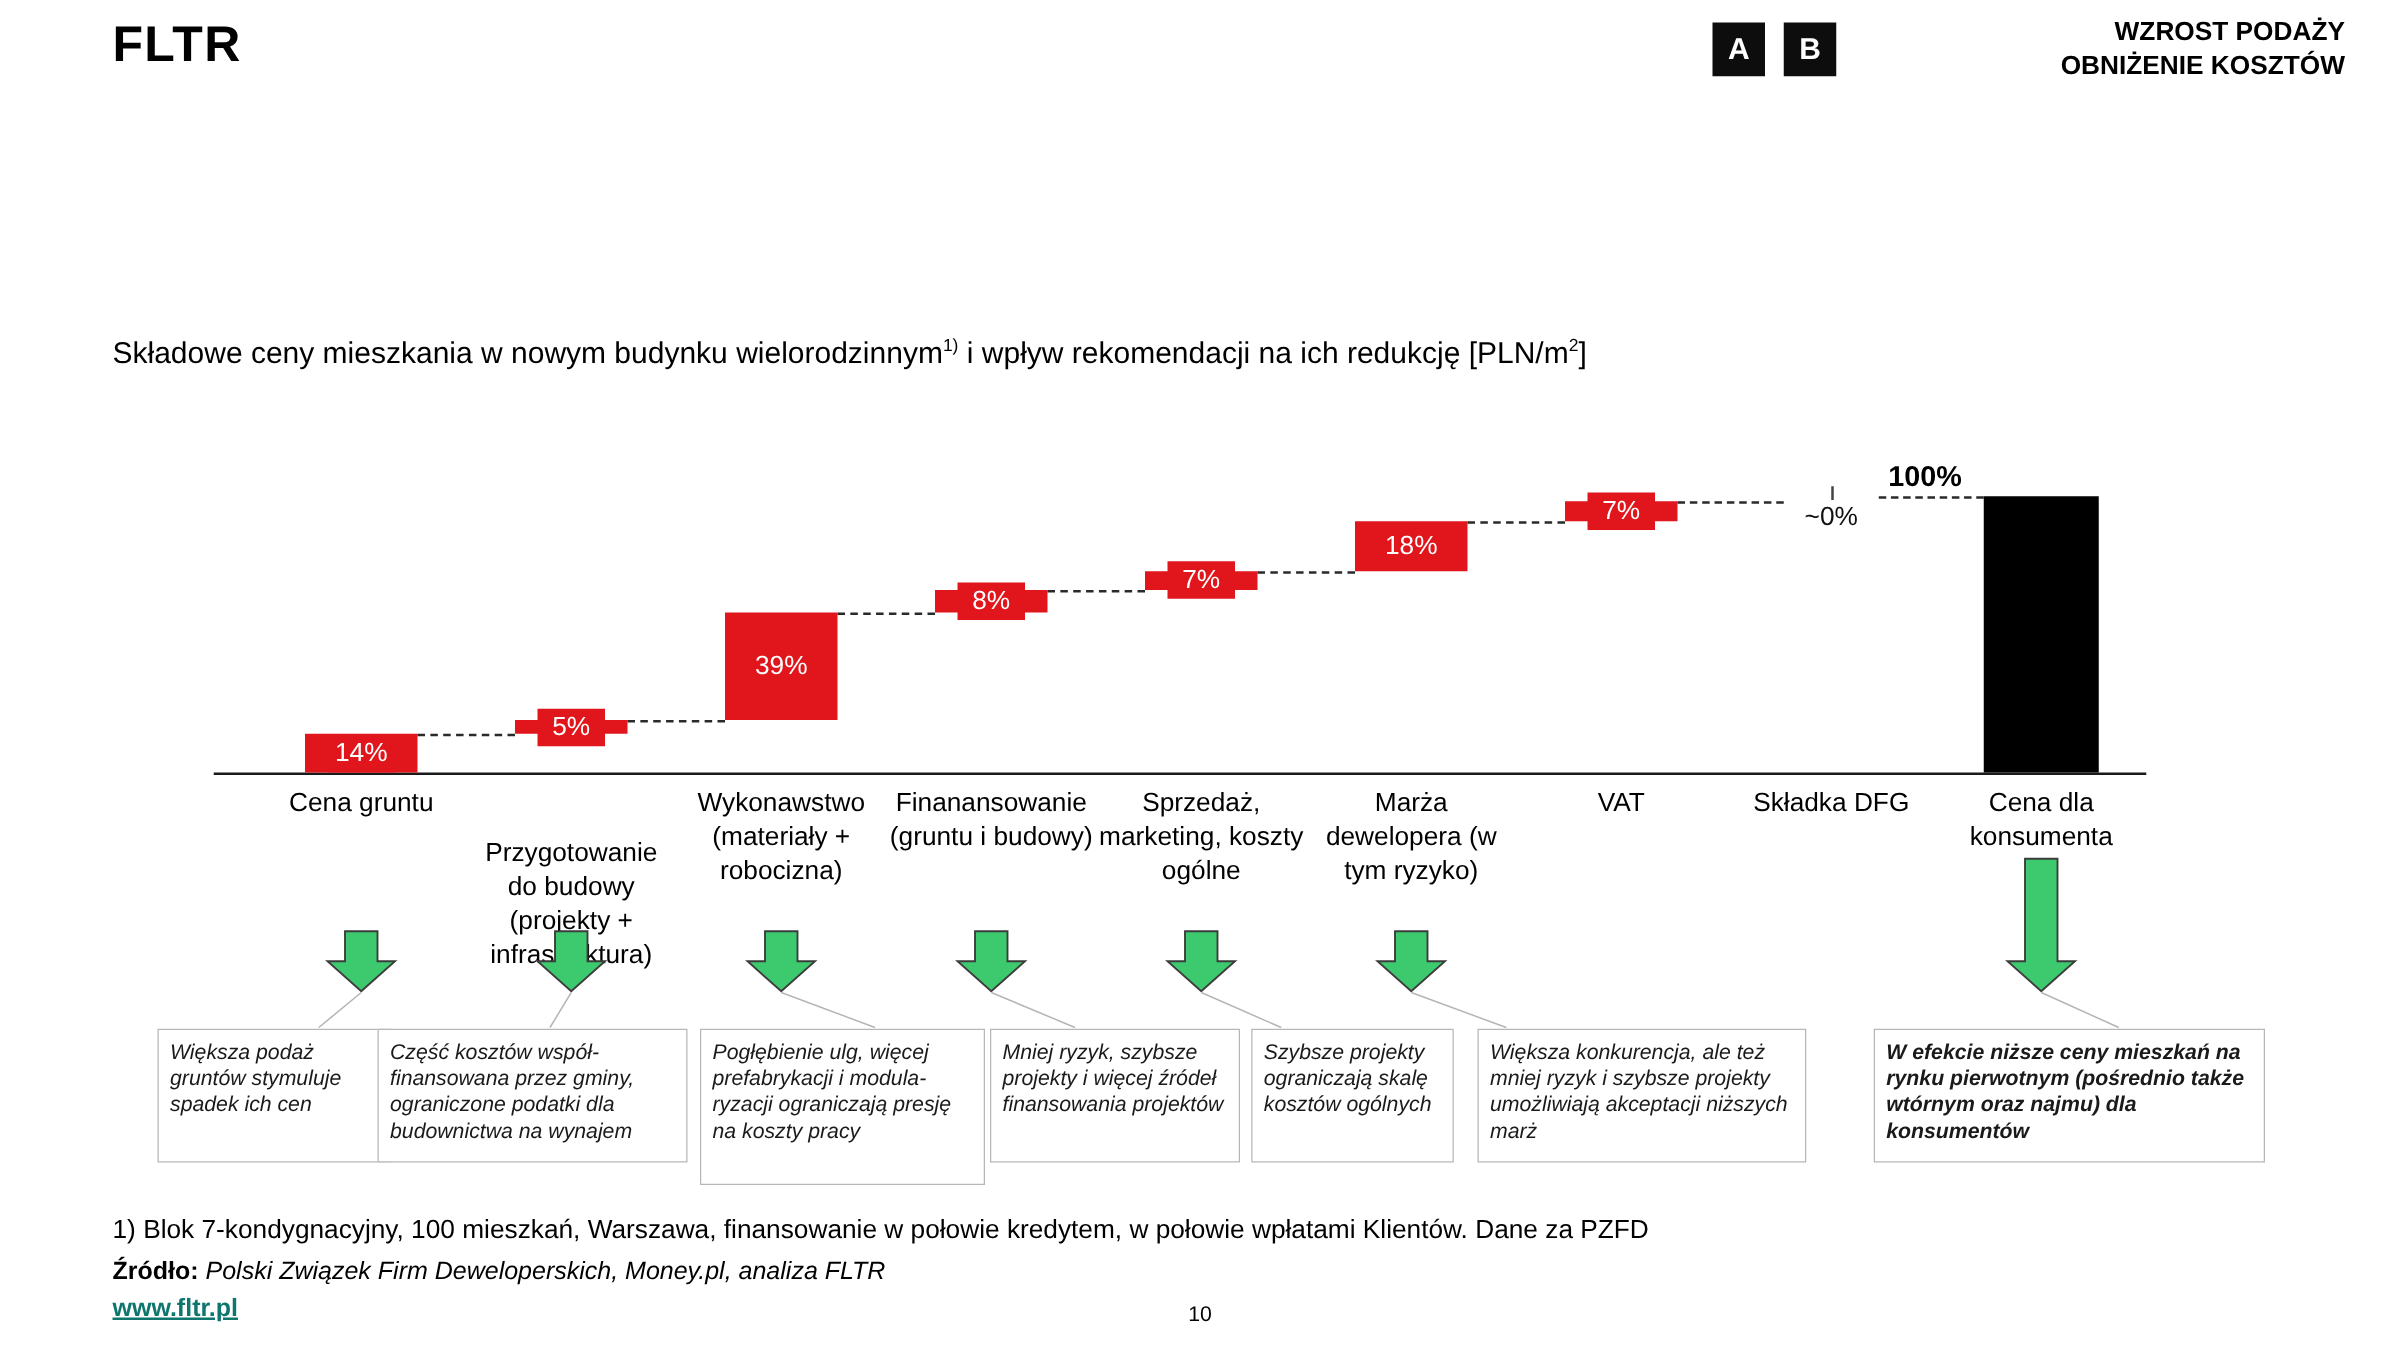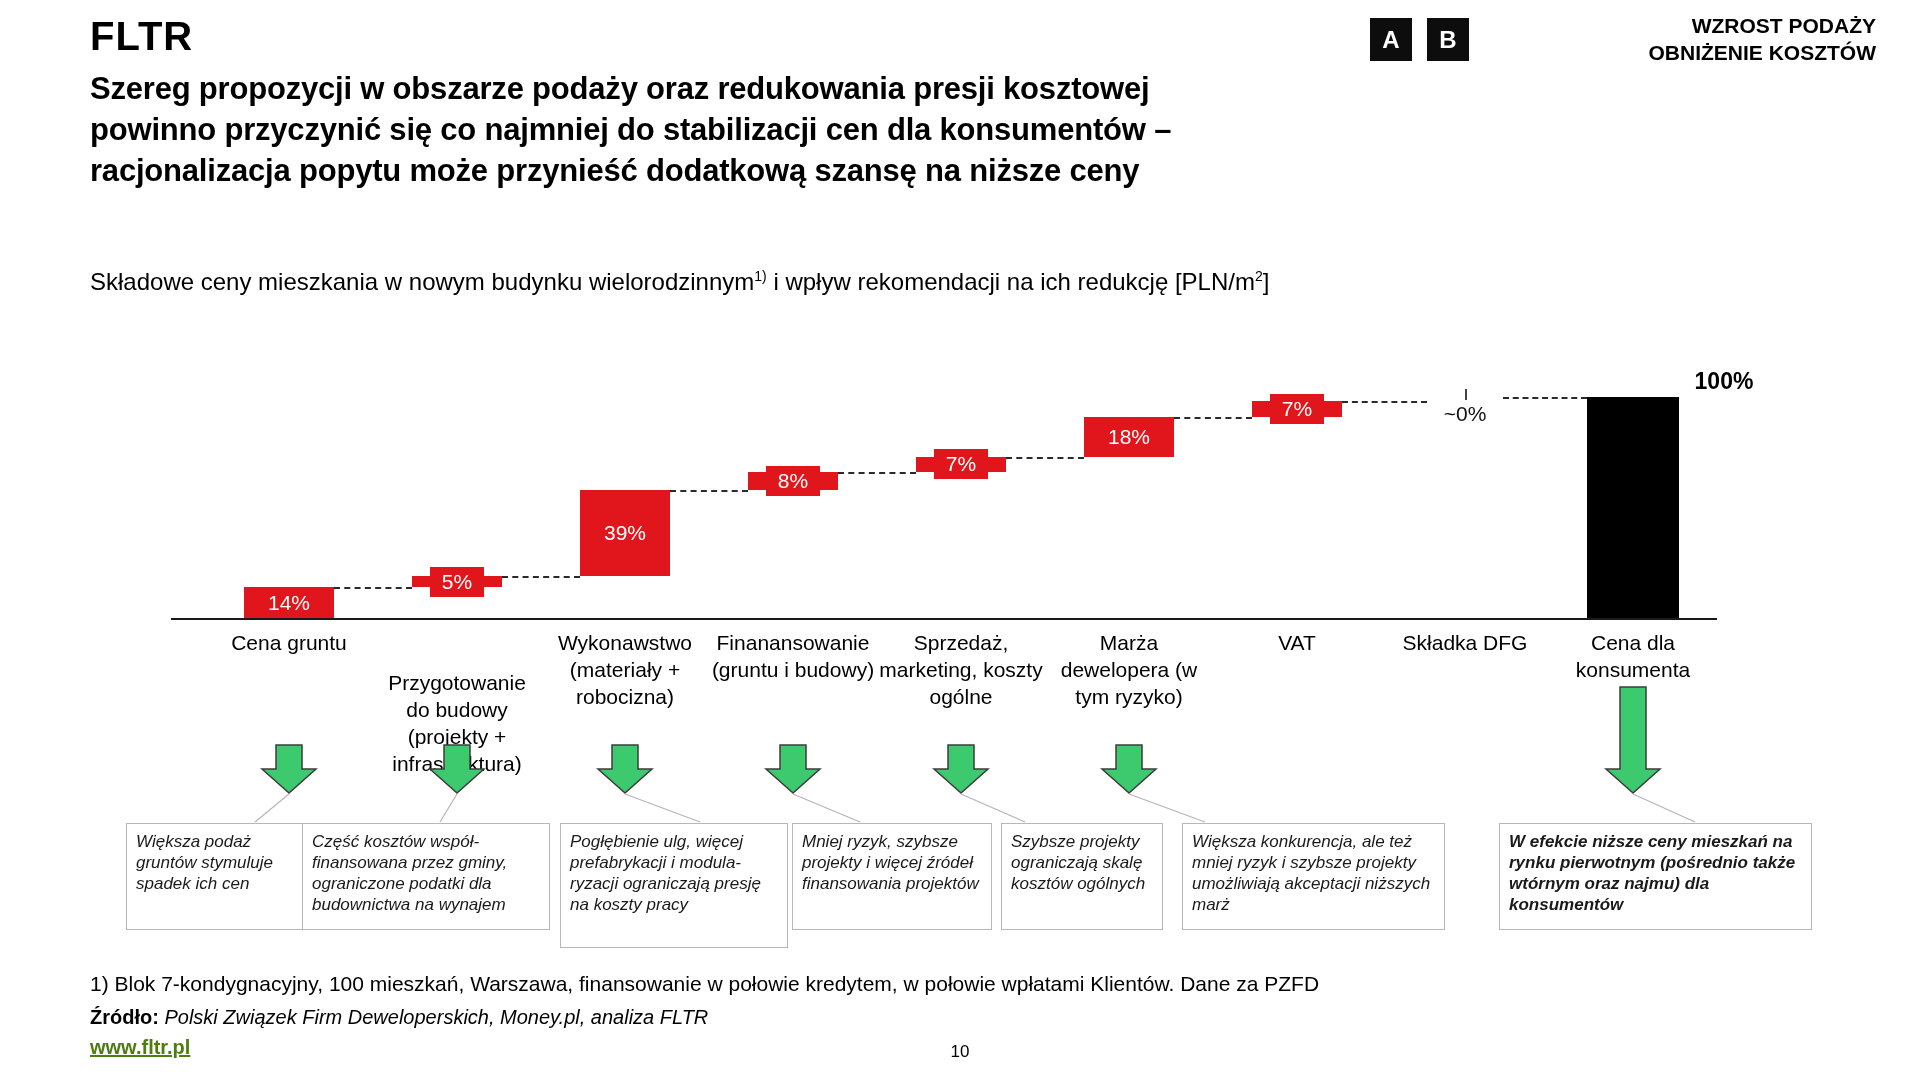--- a/index.html
+++ b/index.html
@@ -23,44 +23,39 @@
   .totlabel{font-weight:700;font-size:23px;text-align:center;color:#000;}
   .zerolabel{font-size:21px;text-align:center;color:#111;}
   .catlabel{font-size:21px;line-height:27px;text-align:center;top:629px;}
   .rbox{background:#fff;border:1px solid #b7b7b7;box-sizing:border-box;
         font-style:italic;font-size:17px;line-height:21px;color:#1a1a1a;padding:7px 9px;}
   .rbox.boldbox{font-weight:700;}
   .foot1{left:90px;top:972px;font-size:21px;}
   .foot2{left:90px;top:1006px;font-size:20px;}
   .foot2 .src{font-weight:700;font-style:normal;}
   .foot2 .srctxt{font-style:italic;}
-  .www{left:90px;top:1036px;font-size:20px;font-weight:700;text-decoration:underline;color:#4d7c0f;}
+  .www{left:90px;top:1036px;font-size:20px;font-weight:700;text-decoration:underline;color:#0f766e;}
   .pagenum{left:910px;top:1042px;width:100px;text-align:center;font-size:17px;}
   svg.layer{position:absolute;left:0;top:0;pointer-events:none;}
 </style>
 </head>
 <body>
 
 <div class="slide">
 
   <div class="abs logo">FLTR</div>
 
   <div class="abs badge" style="left:1370px">A</div>
   <div class="abs badge" style="left:1427px">B</div>
 
   <div class="abs tagline">
     <div>WZROST PODAŻY</div>
     <div>OBNIŻENIE KOSZTÓW</div>
   </div>
 
-  <div class="abs title">
-    <div>Szereg propozycji w obszarze podaży oraz redukowania presji kosztowej</div>
-    <div>powinno przyczynić się co najmniej do stabilizacji cen dla konsumentów –</div>
-    <div>racjonalizacja popytu może przynieść dodatkową szansę na niższe ceny</div>
-  </div>
 
   <div class="abs subtitle"><span>Składowe ceny mieszkania w nowym budynku wielorodzinnym</span><sup>1)</sup><span> i wpływ rekomendacji na ich redukcję [PLN/m</span><sup>2</sup><span>]</span></div>
 
   <div id="chart">
       <div class="abs axis" style="left: 171px; top: 618px; width: 1546px;"></div>
       <div class="abs bar" style="left: 244px; top: 587.06px; width: 90px; height: 30.94px; background: rgb(224, 22, 28);"></div>
       <div class="abs badgebox" style="left: 262px; top: 587.53px; width: 54px; height: 30px; background: rgb(224, 22, 28);">14%</div>
       <div class="abs catlabel" style="left: 206px; width: 166px;">Cena gruntu</div>
       <div class="abs bar" style="left: 412px; top: 576.01px; width: 90px; height: 11.05px; background: rgb(224, 22, 28);"></div>
       <div class="abs badgebox" style="left: 430px; top: 566.535px; width: 54px; height: 30px; background: rgb(224, 22, 28);">5%</div>
@@ -77,21 +72,21 @@
       <div class="abs bar" style="left: 1084px; top: 416.89px; width: 90px; height: 39.78px; background: rgb(224, 22, 28);"></div>
       <div class="abs barlabel" style="left: 1084px; top: 424.78px; width: 90px;">18%</div>
       <div class="abs catlabel" style="left: 1046px; width: 166px;">Marża dewelopera (w tym ryzyko)</div>
       <div class="abs bar" style="left: 1252px; top: 401.42px; width: 90px; height: 15.47px; background: rgb(224, 22, 28);"></div>
       <div class="abs badgebox" style="left: 1270px; top: 394.155px; width: 54px; height: 30px; background: rgb(224, 22, 28);">7%</div>
       <div class="abs catlabel" style="left: 1214px; width: 166px;">VAT</div>
       <div class="abs zerolabel" style="left: 1425px; top: 402.42px; width: 80px;">~0%</div>
       <div class="abs " style="left: 1465px; top: 389.42px; width: 2px; height: 11px; background: rgb(68, 68, 68);"></div>
       <div class="abs catlabel" style="left: 1382px; width: 166px;">Składka DFG</div>
       <div class="abs bar" style="left: 1587px; top: 397px; width: 92px; height: 221px; background: rgb(0, 0, 0);"></div>
-      <div class="abs totlabel" style="left: 1664px; top: 368px; width: 120px;">100%</div>
+      <div class="abs totlabel" style="left: 1480px; top: 368px; width: 120px;">100%</div>
       <div class="abs catlabel" style="left: 1550px; width: 166px;">Cena dla konsumenta</div>
       <div class="abs dash" style="left: 334px; top: 587px; width: 78px;"></div>
       <div class="abs dash" style="left: 502px; top: 576px; width: 78px;"></div>
       <div class="abs dash" style="left: 670px; top: 490px; width: 78px;"></div>
       <div class="abs dash" style="left: 838px; top: 472px; width: 78px;"></div>
       <div class="abs dash" style="left: 1006px; top: 457px; width: 78px;"></div>
       <div class="abs dash" style="left: 1174px; top: 417px; width: 78px;"></div>
       <div class="abs dash" style="left: 1342px; top: 401px; width: 85px;"></div>
       <div class="abs dash" style="left: 1503px; top: 397px; width: 84px;"></div>
     </div>

